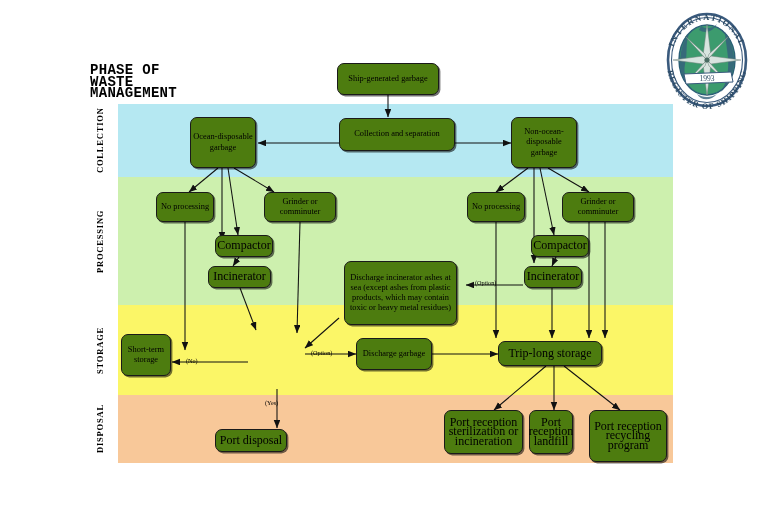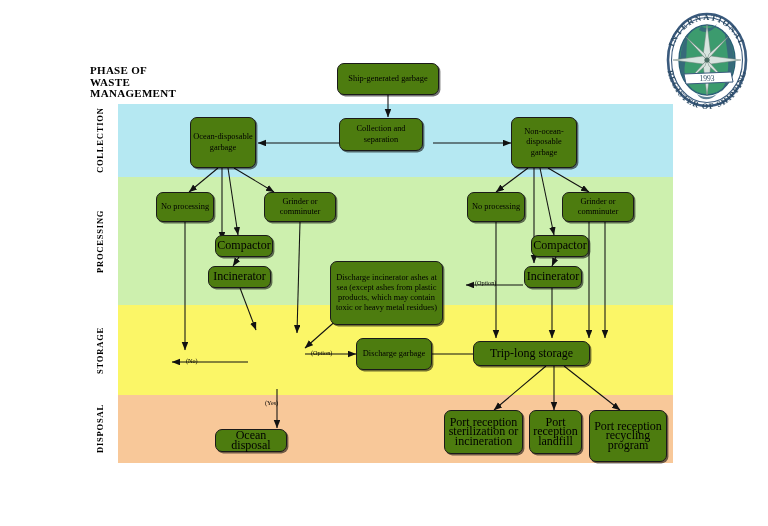--- a/index.html
+++ b/index.html
@@ -13,22 +13,22 @@
   
   .band{position:absolute;left:118px;width:555px;}
   .band-collection{background:#b5e8f2;}
   .band-processing{background:#cdf0ae;}
   .band-storage{background:#fbf667;}
   .band-disposal{background:#f8c899;}
 
   
   .phase-heading{
     position:absolute;
-    font-family:Liberation Serif, serif;
-    font-weight:bold;font-size:11px;line-height:11.5px;
+    font-family:Liberation Mono, monospace;
+    font-weight:bold;font-size:14px;line-height:11.5px;
     letter-spacing:.3px;color:#000;
   }
   .band-label{
     position:absolute;
     font-family:"Liberation Serif", serif;
     font-weight:bold;font-size:8.5px;letter-spacing:.8px;color:#000;
     writing-mode:vertical-rl;transform:rotate(180deg);
     text-align:center;white-space:nowrap;
   }
 
@@ -139,48 +139,49 @@
       <path d="M432,354 L498,354"></path>
 
       <path d="M546,366 L494,410"></path>
       <path d="M554,366 L554,410"></path>
       <path d="M564,366 L620,410"></path>
     </g>
   </svg>
 
   <div class="node" style="left:337px;top:63px;width:102px;height:32px;">Ship-generated garbage</div>
 
-  <div class="node" style="left:339px;top:118px;width:84px;height:33px;">Collection and separation</div>
+  <div class="node" style="left:339px;top:118px;width:116px;height:33px;">Collection and separation</div>
 
   <div class="node" style="left:190px;top:117px;width:66px;height:51px;">Ocean-disposable garbage</div>
 
   <div class="node" style="left:511px;top:117px;width:66px;height:51px;">Non-ocean-disposable garbage</div>
 
   <div class="node" style="left:156px;top:192px;width:58px;height:30px;">No processing</div>
   <div class="node" style="left:264px;top:192px;width:72px;height:30px;">Grinder or comminuter</div>
   <div class="node small" style="left:215px;top:235px;width:58px;height:22px;">Compactor</div>
   <div class="node small" style="left:208px;top:266px;width:63px;height:22px;">Incinerator</div>
 
   <div class="node" style="left:467px;top:192px;width:58px;height:30px;">No processing</div>
   <div class="node" style="left:562px;top:192px;width:72px;height:30px;">Grinder or comminuter</div>
   <div class="node small" style="left:531px;top:235px;width:58px;height:22px;">Compactor</div>
   <div class="node small" style="left:524px;top:266px;width:58px;height:22px;">Incinerator</div>
 
-  <div class="node" style="left:330px;top:261px;width:113px;height:64px;">Discharge incinerator ashes at sea (except ashes from plastic products, which may contain toxic or heavy metal residues)</div>
-
+  <div class="node" style="left:344px;top:261px;width:113px;height:64px;">Discharge incinerator ashes at sea (except ashes from plastic products, which may contain toxic or heavy metal residues)</div>
+
+  <div class="node" style="left:121px;top:334px;width:50px;height:42px;">Short-term storage</div>
 
 
   <div class="node" style="left:356px;top:338px;width:76px;height:32px;">Discharge garbage</div>
 
-  <div class="node small" style="left:473px;top:341px;width:117px;height:25px;">Trip-long storage</div>
-
-  <div class="node small" style="left:215px;top:429px;width:72px;height:23px;">Ocean disposal</div>
+  <div class="node small" style="left:498px;top:341px;width:104px;height:25px;">Trip-long storage</div>
+
+  <div class="node small" style="left:215px;top:429px;width:72px;height:23px;">Port disposal</div>
 
   <div class="node small" style="left:444px;top:410px;width:79px;height:44px;">Port reception sterilization or incineration</div>
-  <div class="node small" style="left:529px;top:410px;width:53px;height:44px;">Port reception landfill</div>
+  <div class="node small" style="left:529px;top:410px;width:44px;height:44px;">Port reception landfill</div>
   <div class="node small" style="left:589px;top:410px;width:78px;height:52px;">Port reception recycling program</div>
 
   <div class="edge-label" style="left:186px;top:357px;">(No)</div>
   <div class="edge-label" style="left:265px;top:399px;">(Yes)</div>
   <div class="edge-label" style="left:311px;top:349px;">(Option)</div>
   <div class="edge-label" style="left:475px;top:279px;">(Option)</div>
 
   <svg id="logo" viewBox="0 0 104 104">
     <defs>
       <path id="arcTop" d="M 16,56 A 36,44 0 0 1 88,56" fill="none"></path>

